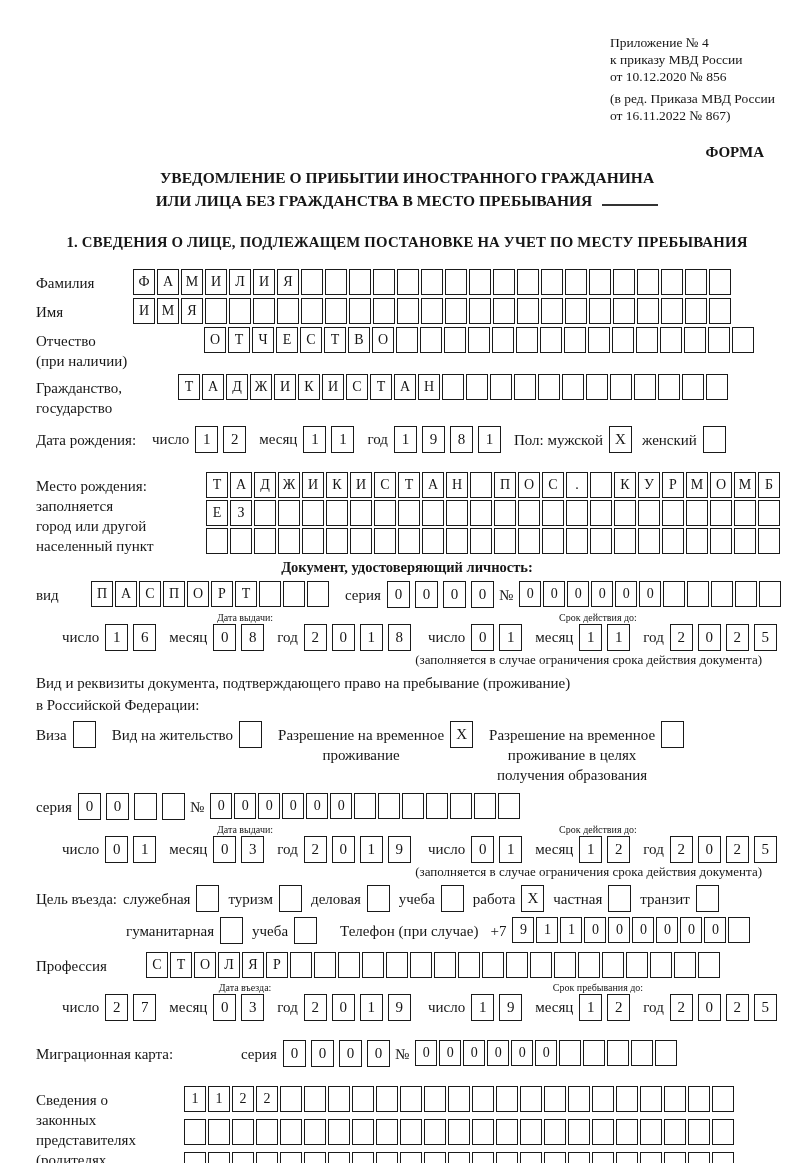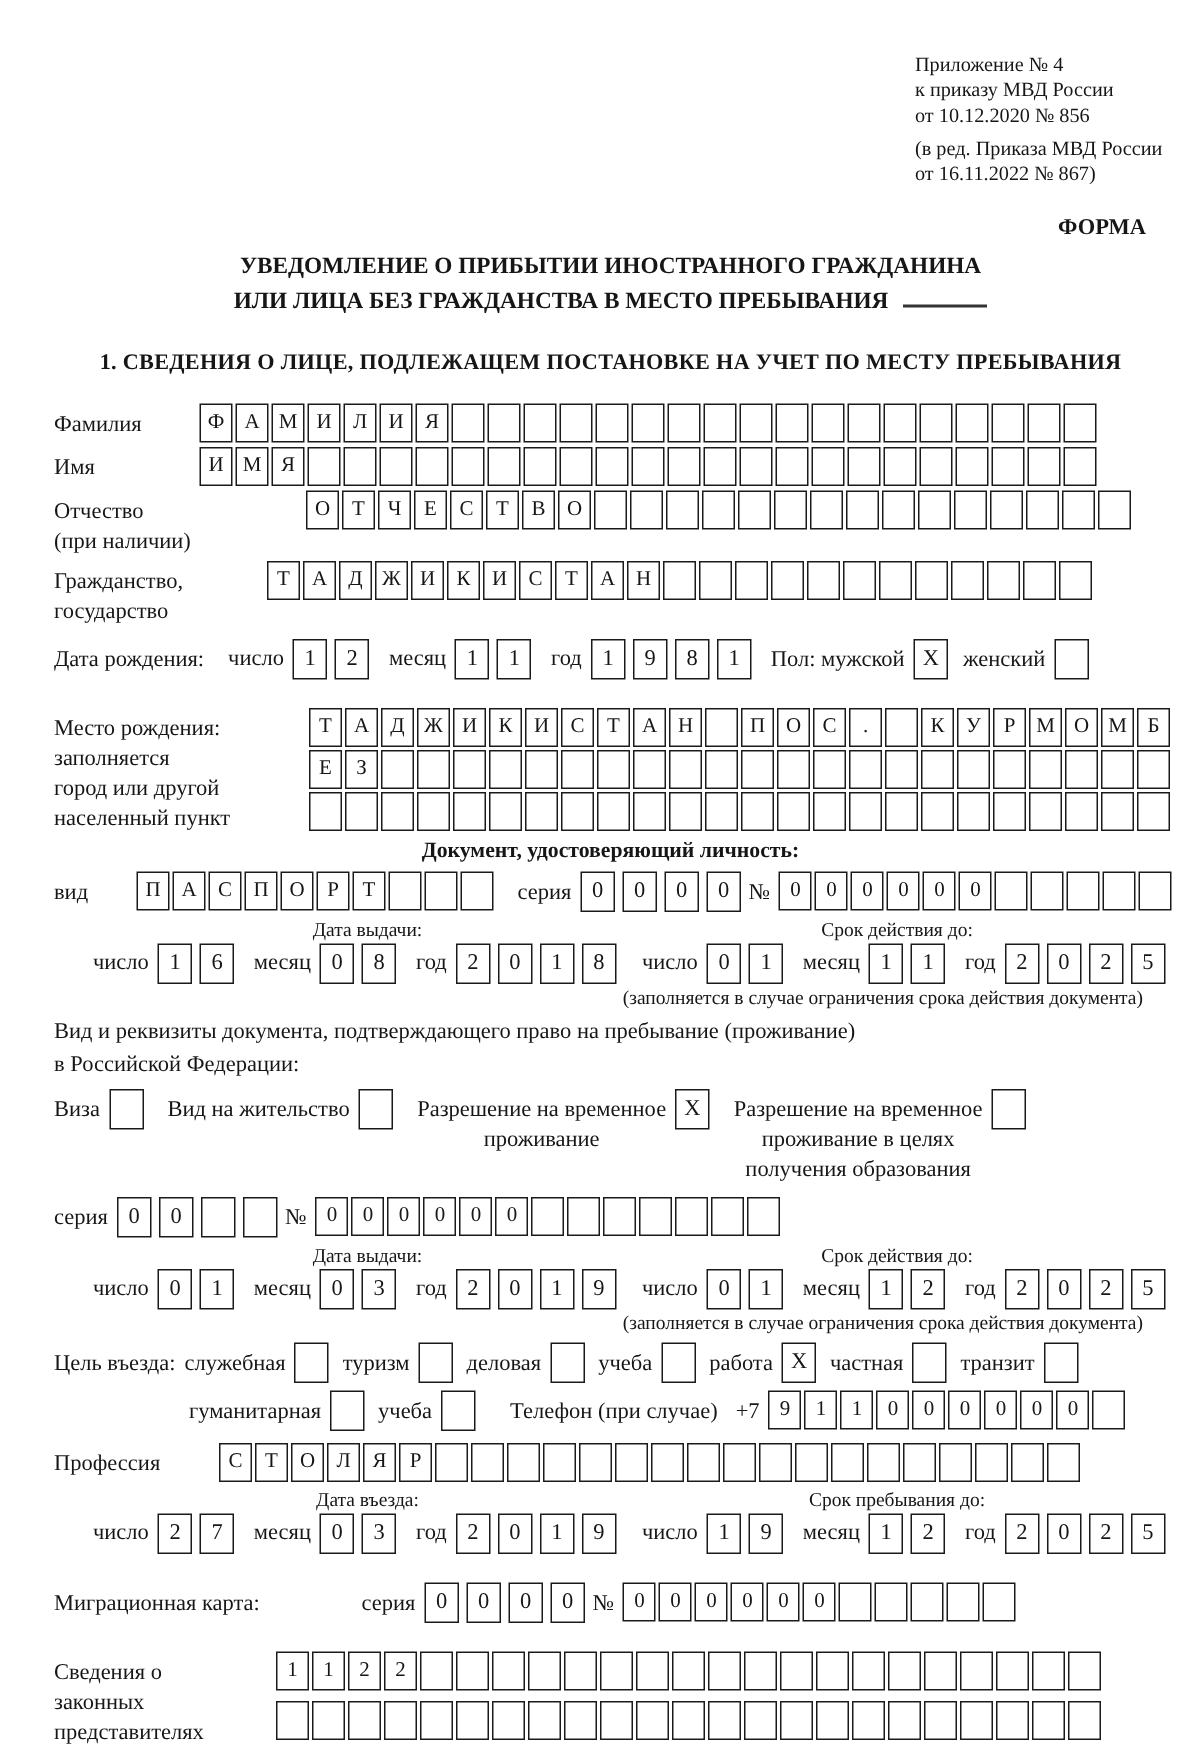--- a/index.html
+++ b/index.html
@@ -50,21 +50,21 @@
   .center-bold { text-align:center; font-weight:bold; font-size: 14.5px; margin: 3px 0 5px 0; }
 
   .inline-label { padding-top: 4px; line-height: 20px; flex:none; } .ml10 { margin-left: 10px; } .ml14 { margin-left: 14px; }
   .mr6 { margin-right: 6px; }
 
   
   .dates-row { display:flex; margin-top: 4px; }
   .date-col { }
   .date-col.left  { width: 392px; padding-left: 26px; }
   .date-col.right { width: 340px; }
-  .date-heading { text-align:center; font-size: 13px; margin-bottom: 1px; }
+  .date-heading { text-align:center; font-size: 10px; margin-bottom: 1px; }
   .date-line { display:flex; align-items:flex-start; }
   .dlabel { padding-top: 5px; margin-right: 6px; flex:none; }
   .dlabel + .cells { margin-right: 8px; }
   .note-right { text-align:right; padding-right: 16px; font-size: 13px; margin-top: 1px; margin-bottom: 4px; }
 
   .plain-line { line-height: 22px; }
 
   
   .opt-row { display:flex; align-items:flex-start; margin-top: 5px; }
   .opt { display:inline-flex; align-items:flex-start; margin-right: 9px; }

